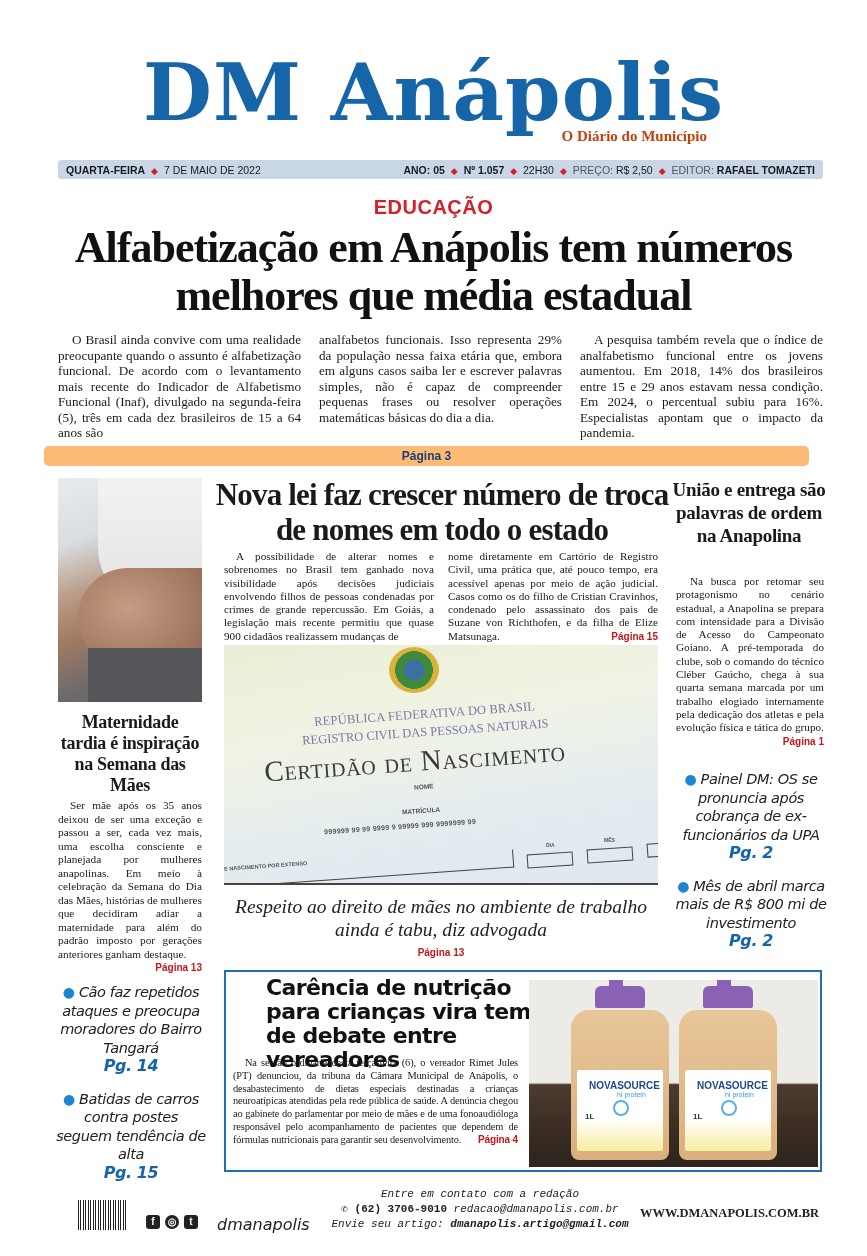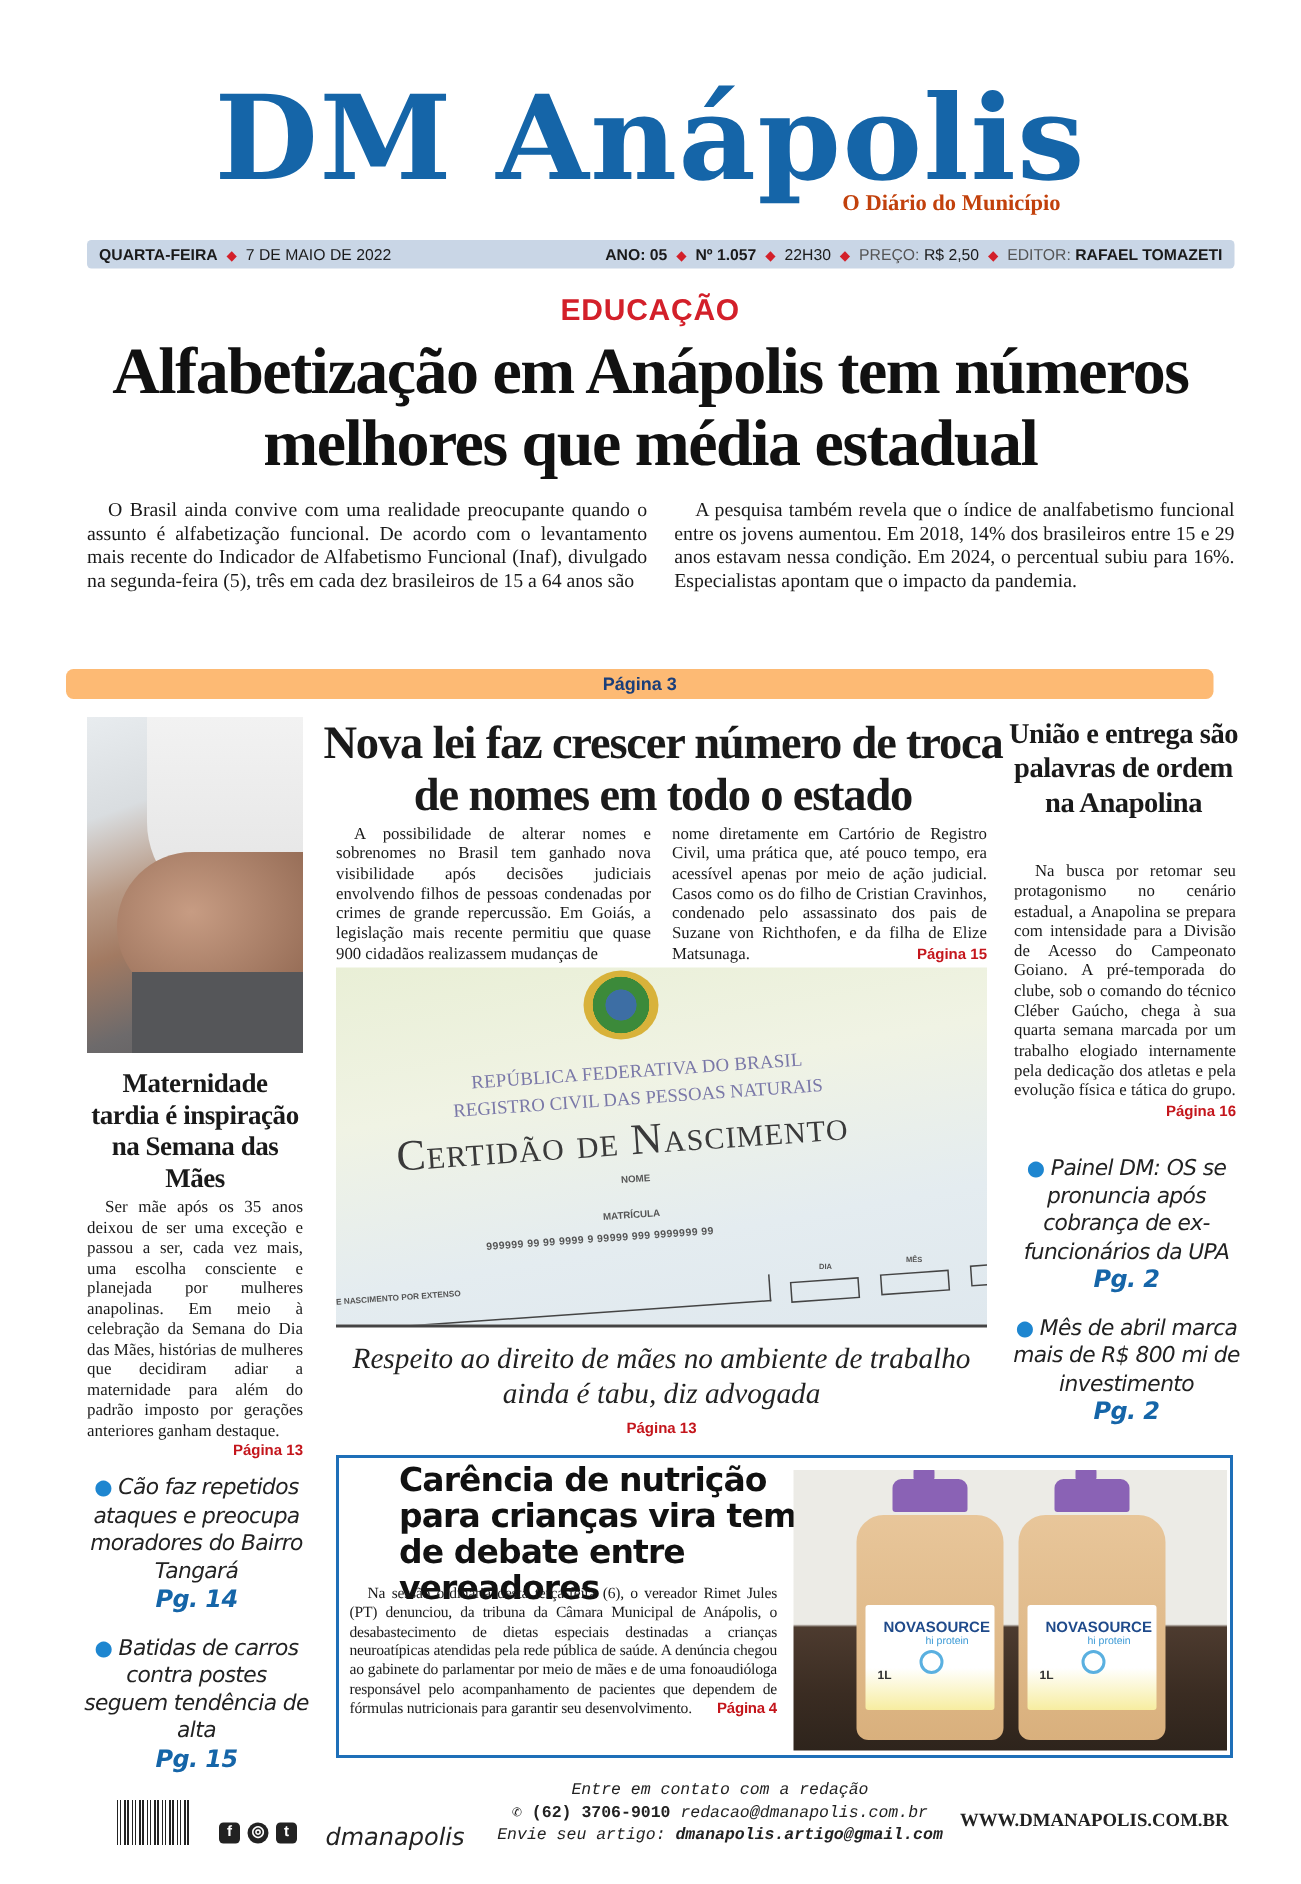--- a/index.html
+++ b/index.html
@@ -68,21 +68,21 @@
   .bullets-right { left: 672px; top: 770px; width: 158px; text-align: center; }
 
   
   .nutri-box { left: 224px; top: 970px; width: 598px; height: 202px; border: 2px solid #1e6fb8; }
   .nutri-headline { left: 234px; top: 976px; width: 290px; font-family: "DejaVu Sans", sans-serif; font-size: 22px; line-height: 24px; letter-spacing: -0.6px; color: #111; margin-left: 32px; }
   .nutri-body { left: 233px; top: 1057px; width: 285px; font-size: 10.4px; line-height: 12.8px; text-align: justify; text-indent: 12px; letter-spacing: -0.15px; }
   .photo-nutri { left: 529px; top: 980px; width: 289px; height: 187px; background: linear-gradient(180deg, #ecebe6 0%, #ecebe6 55%, #4d3b2f 56%, #3a2c22 80%, #2e241c 100%); overflow: hidden; }
   .bottle { position: absolute; top: 30px; width: 98px; height: 150px; background: linear-gradient(180deg, #e8c69a, #d9b07d); border-radius: 18px 18px 8px 8px; }
   .bottle .cap { position: absolute; left: 24px; top: -24px; width: 50px; height: 22px; background: #8a62b5; border-radius: 6px 6px 2px 2px; }
   .bottle .cap2 { position: absolute; left: 38px; top: -32px; width: 14px; height: 10px; background: #8a62b5; border-radius: 3px; }
-  .bottle .label { position: absolute; left: 6px; top: 60px; width: 86px; height: 70px; background: linear-gradient(180deg, #ffffff 0%, #ffffff 60%, #f7eda0 100%); border-radius: 2px; }
+  .bottle .label { position: absolute; left: 6px; top: 60px; width: 86px; height: 81px; background: linear-gradient(180deg, #ffffff 0%, #ffffff 60%, #f7eda0 100%); border-radius: 2px; }
   .bottle .brand { position: absolute; left: 12px; top: 10px; font-family: "Liberation Sans", sans-serif; font-weight: bold; font-size: 10px; color: #1f4a8a; }
   .bottle .sub { position: absolute; left: 40px; top: 21px; font-family: "Liberation Sans", sans-serif; font-size: 7px; color: #3b9ad6; }
   .bottle .vol { position: absolute; left: 8px; top: 42px; font-family: "Liberation Sans", sans-serif; font-weight: bold; font-size: 8px; color: #333; }
   .bottle .emb { position: absolute; left: 36px; top: 30px; width: 16px; height: 16px; border-radius: 50%; border: 2px solid #5ab0e0; }
 
   
   .barcode { left: 78px; top: 1200px; width: 50px; height: 30px; background: repeating-linear-gradient(90deg, #222 0 1px, #fff 1px 2px, #222 2px 3px, #fff 3px 5px); }
   .social { left: 146px; top: 1215px; display: flex; gap: 5px; align-items: center; }
   .soc-ico { width: 14px; height: 14px; background: #222; border-radius: 3px; color: #fff; font-family: "Liberation Sans", sans-serif; font-weight: bold; font-size: 10px; text-align: center; line-height: 14px; }
   .soc-ico.round { border-radius: 50%; }
@@ -116,20 +116,21 @@
     <span class="sep">◆</span>
     <span class="light">EDITOR:</span>
     <b>RAFAEL TOMAZETI</b>
   </div>
 </div>
 
 <div class="abs kicker">EDUCAÇÃO</div>
 <h1 class="abs lead-headline">Alfabetização em Anápolis tem números melhores que média estadual</h1>
 <div class="abs lead-cols">
   <p>O Brasil ainda convive com uma realidade preocupante quando o assunto é alfabetização funcional. De acordo com o levantamento mais recente do Indicador de Alfabetismo Funcional (Inaf), divulgado na segunda-feira (5), três em cada dez brasileiros de 15 a 64 anos são</p>
+  <p style="text-indent:0">analfabetos funcionais. Isso representa 29% da população nessa faixa etária que, embora em alguns casos saiba ler e escrever palavras simples, não é capaz de compreender pequenas frases ou resolver operações matemáticas básicas do dia a dia.</p>
   <p>A pesquisa também revela que o índice de analfabetismo funcional entre os jovens aumentou. Em 2018, 14% dos brasileiros entre 15 e 29 anos estavam nessa condição. Em 2024, o percentual subiu para 16%. Especialistas apontam que o impacto da pandemia.</p>
 </div>
 <div class="abs page-bar">Página 3</div>
 
 <div class="abs photo-maternity">
   <div class="shirt"></div>
   <div class="belly"></div>
   <div class="jeans"></div>
 </div>
 <h2 class="abs mat-headline">Maternidade tardia é inspiração na Semana das Mães</h2>
@@ -175,21 +176,21 @@
   <div class="cert-box" style="left:303px;top:208px;width:46px;height:14px"></div>
   <div class="cert-box" style="left:363px;top:203px;width:46px;height:14px"></div>
   <div class="cert-box" style="left:423px;top:198px;width:20px;height:14px"></div>
 </div>
 <div class="abs cert-caption">Respeito ao direito de mães no ambiente de trabalho ainda é tabu, diz advogada</div>
 <div class="abs cert-page">Página 13</div>
 
 <h2 class="abs right-headline">União e entrega são palavras de ordem na Anapolina</h2>
 <div class="abs right-body">
   <span>Na busca por retomar seu protagonismo no cenário estadual, a Anapolina se prepara com intensidade para a Divisão de Acesso do Campeonato Goiano. A pré-temporada do clube, sob o comando do técnico Cléber Gaúcho, chega à sua quarta semana marcada por um trabalho elogiado internamente pela dedicação dos atletas e pela evolução física e tática do grupo.</span>
-  <span class="pg-red">Página 16</span>
+  <span class="pg-red">Página 1</span>
 </div>
 <div class="abs bullets-right">
   <div class="bullet-item">
     <span class="bullet-dot">●</span>
     <span>Painel DM: OS se pronuncia após cobrança de ex-funcionários da UPA</span>
     <span class="bullet-pg">Pg. 2</span>
   </div>
   <div class="bullet-item">
     <span class="bullet-dot">●</span>
     <span>Mês de abril marca mais de R$ 800 mi de investimento</span>

